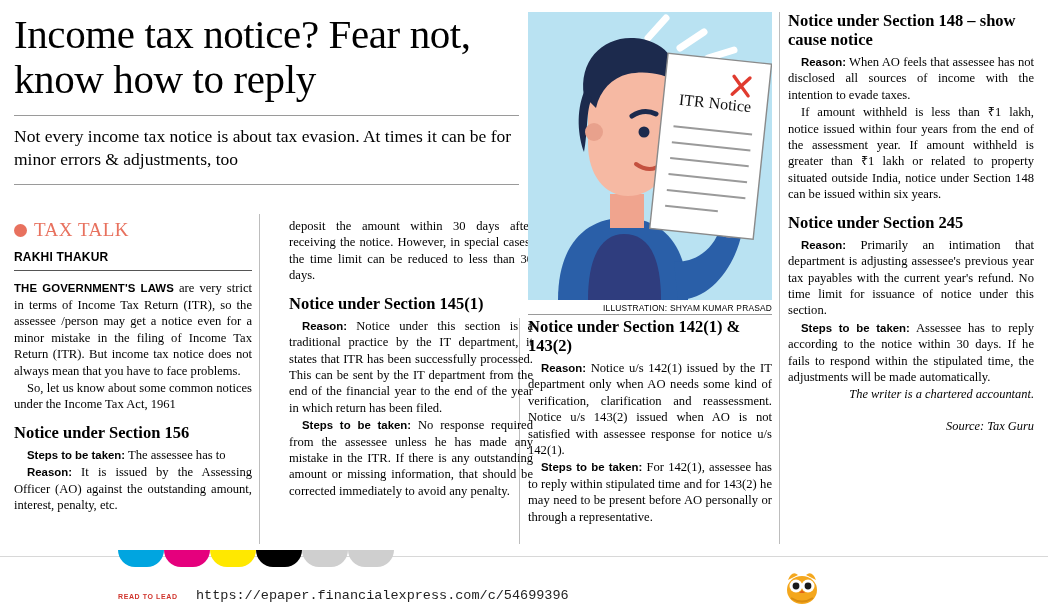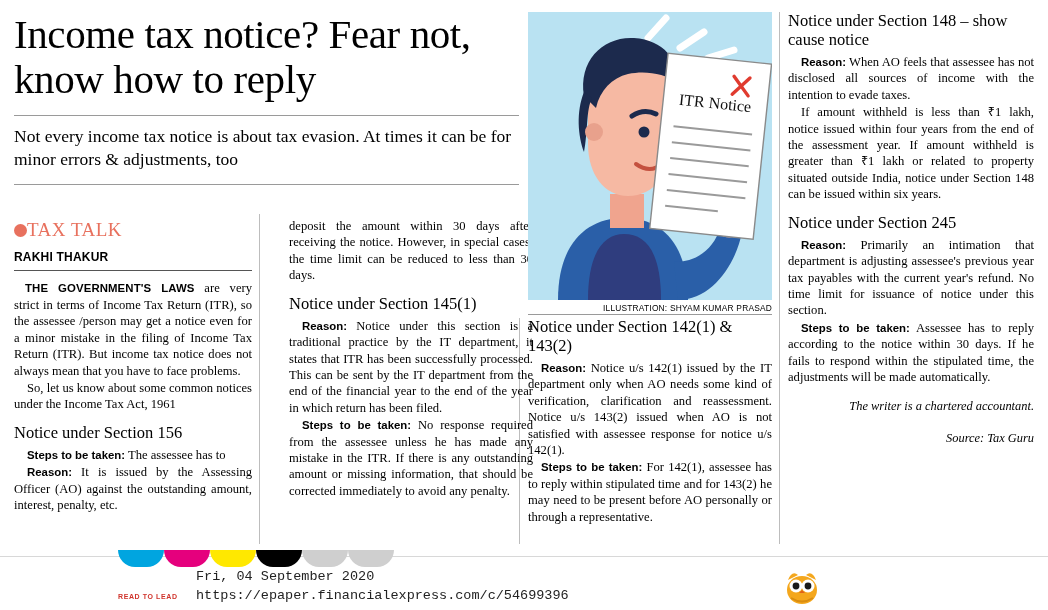--- a/index.html
+++ b/index.html
@@ -53,21 +53,21 @@
     line-height: 1.305;
     text-align: justify;
     font-family: "Liberation Serif", serif;
   }
   .col1 { left: 14px; top: 218px; width: 238px; }
   .col2 { left: 252px; top: 218px; width: 244px; margin-left: 37px; }
   .col3 { left: 528px; top: 318px; width: 244px; }
   .col4 { left: 788px; top: 12px; width: 246px; }
 
   .taxtalk {
-    display: flex; align-items: center; 
+    display: flex; align-items: center; gap: 7px;
     margin-bottom: 2px;
   }
   .dot {
     width: 13px; height: 13px; border-radius: 50%;
     background: #e8715e; display: inline-block; flex: 0 0 auto;
   }
   .taxtalk-label {
     color: #e8715e;
     font-family: "Liberation Serif", serif;
     font-size: 19px;
@@ -82,43 +82,42 @@
   }
   .byline-rule { border-top: 1px solid #555; margin: 0 0 9px 0; }
 
   p.body { margin: 0 0 0 0; text-indent: 0; }
   p.body + p.body { text-indent: 13px; margin-top: 1px; }
   .lede-caps {
     font-family: "Liberation Sans", sans-serif;
     font-size: 11.4px;
     font-weight: bold;
     letter-spacing: 0.1px;
-    margin-left: 11px;
   }
   h3.sub {
     font-family: "Liberation Serif", serif;
     font-size: 16.5px;
-    font-weight: 400;
+    font-weight: 700;
     margin: 11px 0 4px 0;
     line-height: 1.15;
     text-align: left;
   }
   .runin {
     font-family: "Liberation Sans", sans-serif;
     font-size: 11.4px;
     font-weight: bold;
   }
   p.runin-para { text-indent: 13px; margin-top: 1px; }
   p.first { text-indent: 0; }
 
   .writer-note {
     font-style: italic;
     text-align: right;
     font-size: 12.4px;
-    margin-top: 12px;
+    margin-top: 0;
     line-height: 1.3;
   }
   
   .illo {
     position: absolute; left: 528px; top: 12px; width: 244px; height: 288px;
     background: #b9e2f2;
     overflow: hidden;
   }
   .illo-caption {
     position: absolute; left: 528px; top: 303px; width: 244px;
@@ -298,21 +297,20 @@
   <div class="swatch-row">
     <div class="swatch" style="background:#00a5e0"></div>
     <div class="swatch" style="background:#e5007d"></div>
     <div class="swatch" style="background:#ffe800"></div>
     <div class="swatch" style="background:#000000"></div>
     <div class="swatch" style="background:#cfcfcf"></div>
     <div class="swatch" style="background:#cfcfcf"></div>
   </div>
 
   <div class="fe-tag">READ TO LEAD</div>
-  <div class="fe-date">Fri, 04 September 2020</div>
   <div class="fe-url">https://epaper.financialexpress.com/c/54699396</div>
 
   <div class="owl">
     <svg width="40" height="40" viewBox="0 0 40 40" xmlns="http://www.w3.org/2000/svg">
       <ellipse cx="20" cy="24" rx="15" ry="14" fill="#f4a71d"></ellipse>
       <path d="M6 14 q4 -10 10 -5 z" fill="#f4a71d"></path>
       <path d="M34 14 q-4 -10 -10 -5 z" fill="#f4a71d"></path>
       <circle cx="14" cy="20" r="6.5" fill="#ffffff"></circle>
       <circle cx="26" cy="20" r="6.5" fill="#ffffff"></circle>
       <circle cx="14" cy="20" r="3.4" fill="#1a1a1a"></circle>

